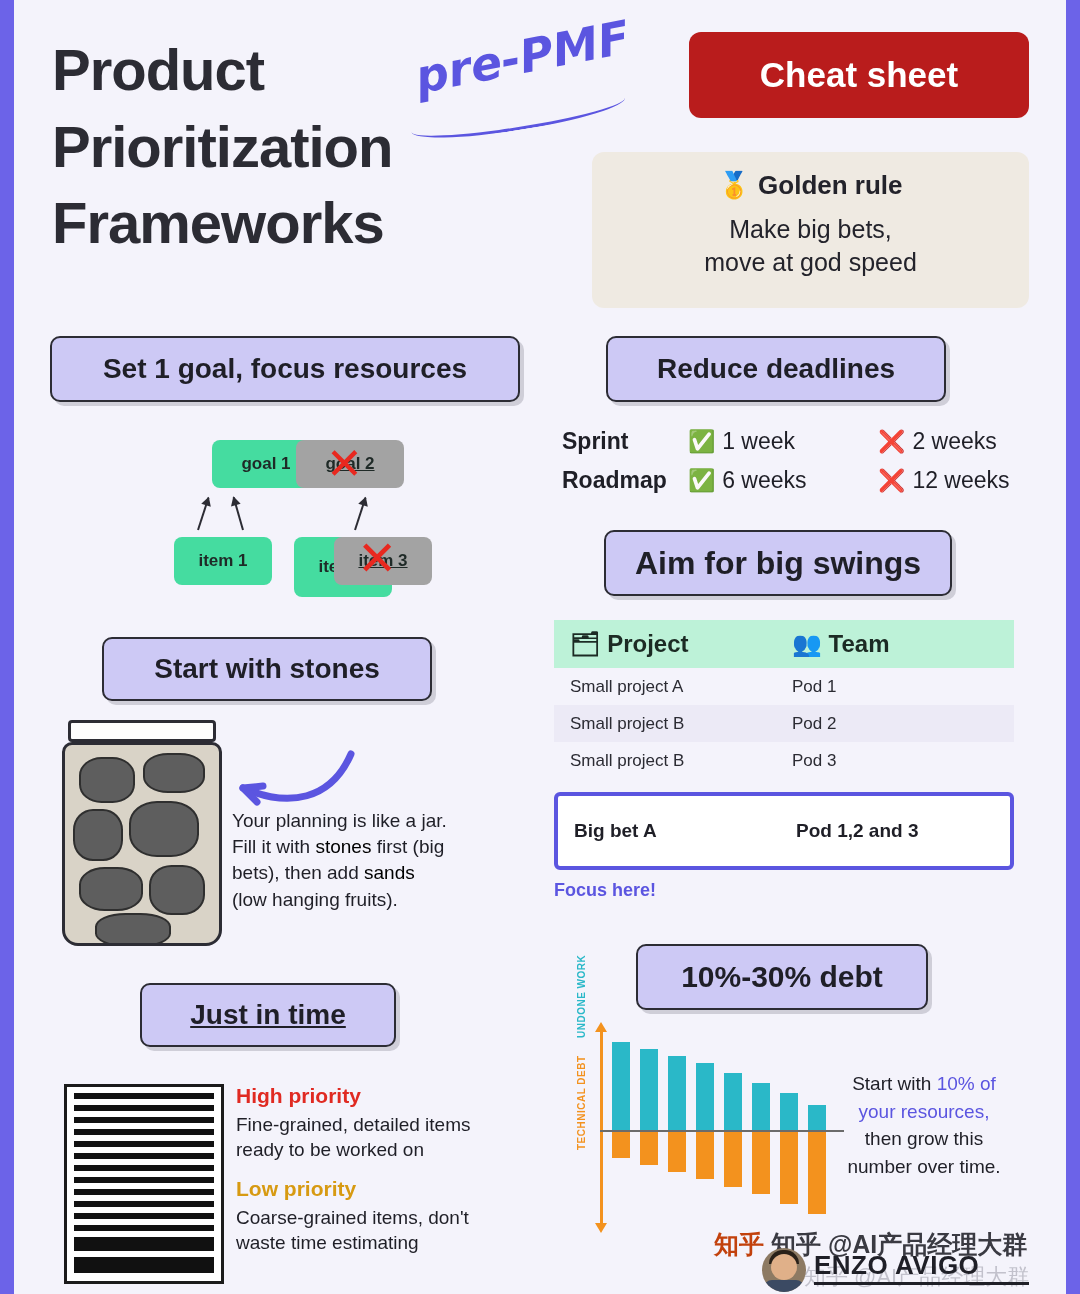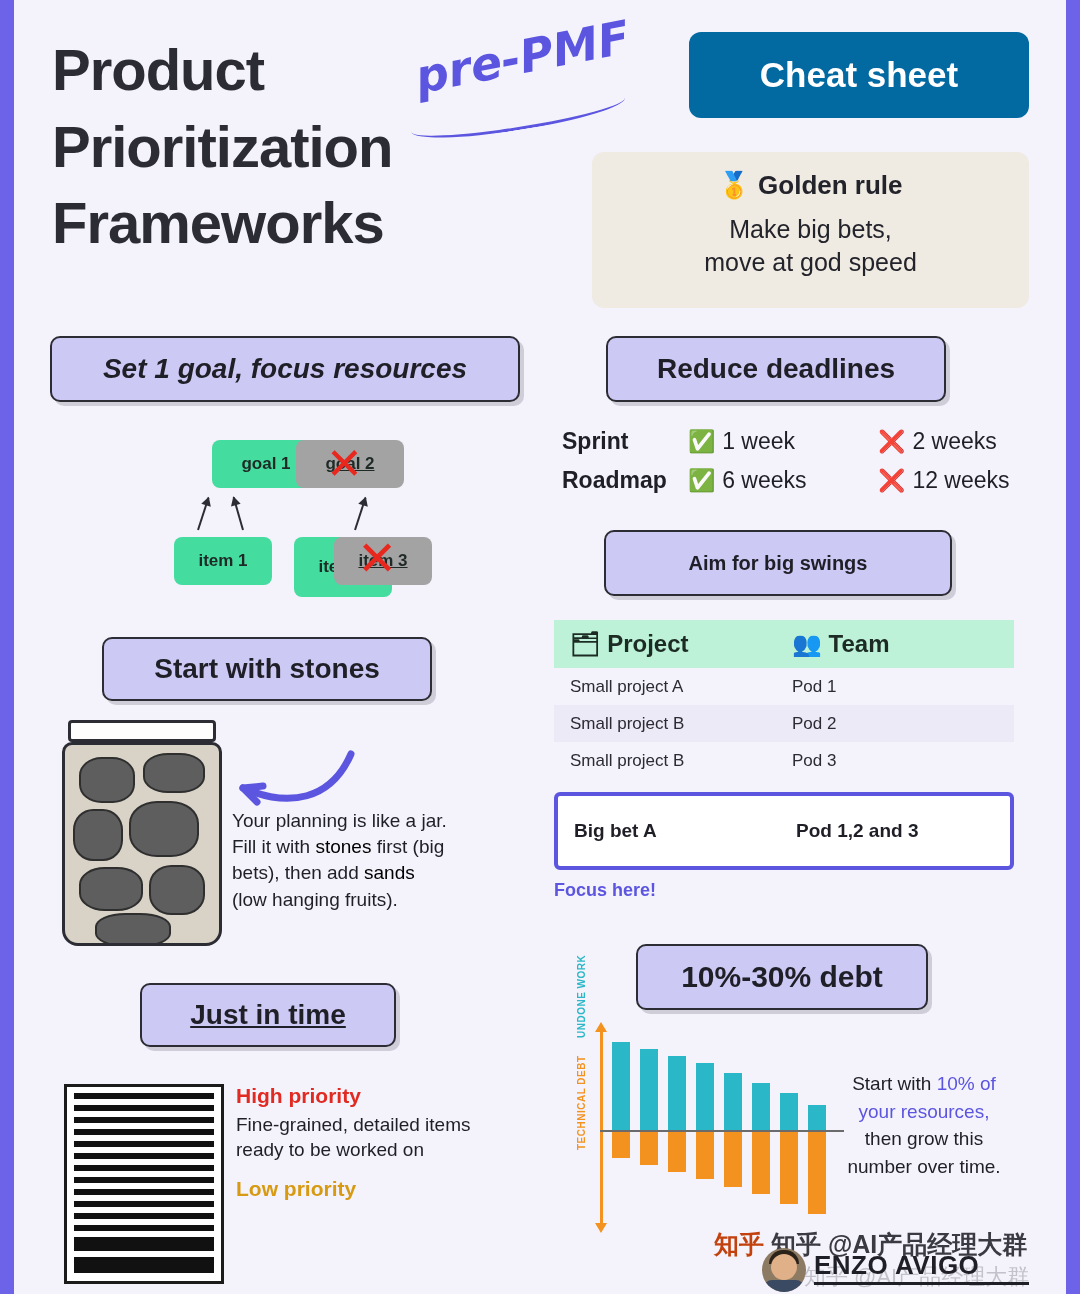--- a/index.html
+++ b/index.html
@@ -30,45 +30,45 @@
     transform:rotate(-11deg); font-style:italic;
   }
   .prepmf-underline {
     position:absolute; left:396px; top:100px; width:216px; height:30px;
     border-bottom:3px solid #5b55e0; border-radius:0 0 50% 50%;
     transform:rotate(-9deg);
   }
 
   .cheat {
     position:absolute; left:675px; top:32px; width:340px; height:86px;
-    background:#0369a1; border-radius:12px;
+    background:#b91c1c; border-radius:12px;
     display:flex; align-items:center; justify-content:center;
     color:#fff; font-size:35px; font-weight:700;
   }
 
   .golden {
     position:absolute; left:578px; top:152px; width:437px; height:156px;
     background:#efeae2; border-radius:12px; text-align:center;
     padding-top:18px;
   }
   .golden h3 { margin:0; font-size:26px; font-weight:700; color:#23232b; }
   .golden p { margin:12px 0 0 0; font-size:25px; color:#23232b; line-height:1.3; }
 
   
   .pill {
     position:absolute; background:#cdc9f5; border:2px solid #2c2c34;
     border-radius:10px; display:flex; align-items:center; justify-content:center;
     font-weight:700; color:#1f1f27;
     box-shadow:4px 4px 0 rgba(40,40,60,.18);
   }
-  #pill-goal { left:36px; top:336px; width:470px; height:66px; font-size:28px;font-style:italic; }
+  #pill-goal { left:36px; top:336px; width:470px; height:66px; font-size:28px; }
   #pill-stones { left:88px; top:637px; width:330px; height:64px; font-size:28px; }
   #pill-jit { left:126px; top:983px; width:256px; height:64px; font-size:28px;text-decoration:underline; }
   #pill-deadlines { left:592px; top:336px; width:340px; height:66px; font-size:28px; }
-  #pill-swings { left:590px; top:530px; width:348px; height:66px; font-size:20px; }
+  #pill-swings { left:590px; top:530px; width:348px; height:66px; font-size:32px; }
   #pill-debt { left:622px; top:944px; width:292px; height:66px; font-size:30px; }
 
   
   .gbox {
     position:absolute; border-radius:8px; display:flex;
     align-items:center; justify-content:center;
     font-size:17px; font-weight:600; color:#1f2a27;
   }
   .green { background:#45dca0;margin-left:48px; }
   .yellow { background:#a3a3a3;text-decoration:underline; }
@@ -284,20 +284,21 @@
       <div class="ln"></div>
       <div class="ln"></div>
     <div class="ln" style="height:14px;"></div>
       <div class="ln" style="height:16px;"></div>
   </div>
 
   <div class="jit-text">
     <div class="jit-hp">High priority</div>
     <div class="jit-body">Fine-grained, detailed items ready to be worked on</div>
     <div class="jit-lp">Low priority</div>
+    <div class="jit-body">Coarse-grained items, don't waste time estimating</div>
   </div>
 
   <div class="pill" id="pill-deadlines">Reduce deadlines</div>
 
   <div class="dl-row" style="left:548px; top:428px;">
     <span class="dl-lbl" style="display:inline-block; width:120px;">Sprint</span>
     <span class="tick">✅</span>
     <span style="display:inline-block; width:150px;">1 week</span>
     <span class="xmark">❌</span>
     <span>2 weeks</span>

